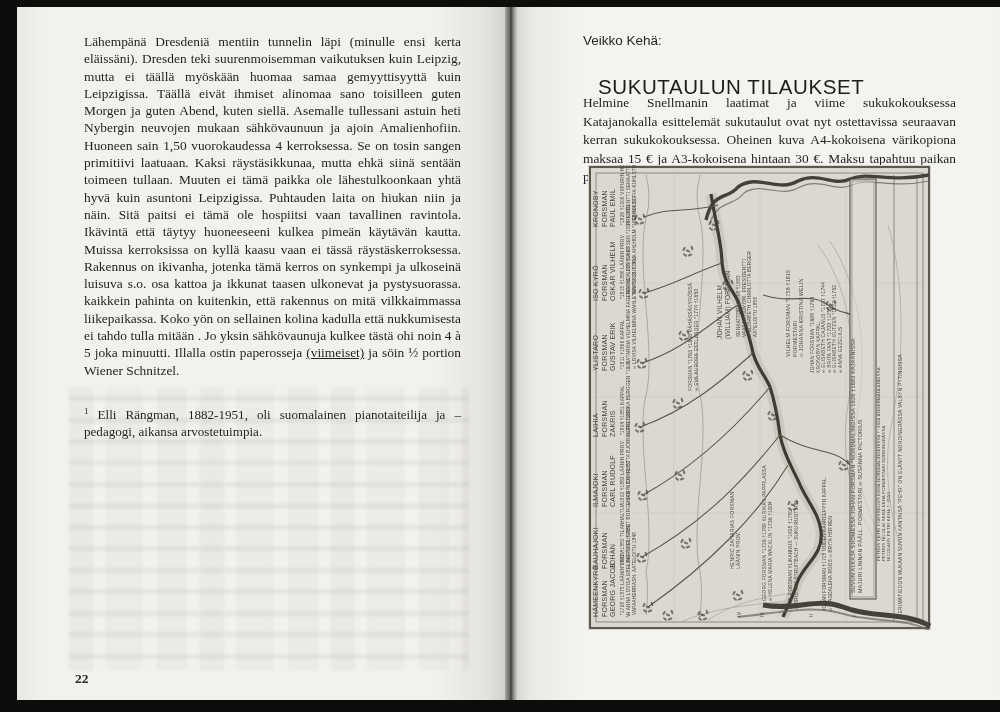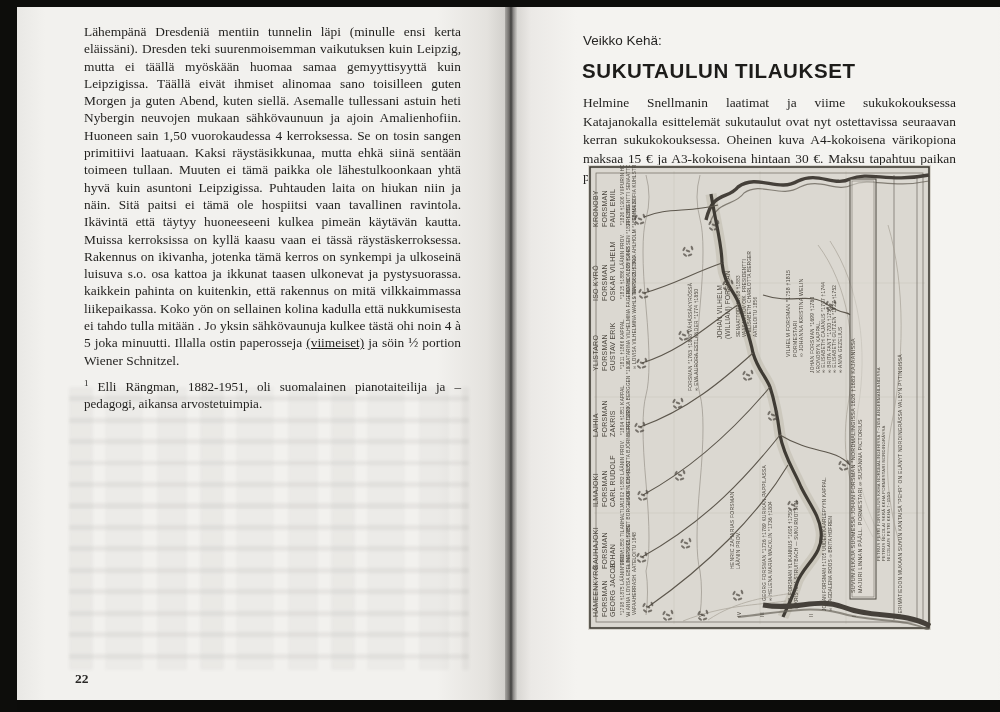--- a/index.html
+++ b/index.html
@@ -16,41 +16,41 @@
   }
   .fold{
     position:absolute;left:505px;top:7px;width:12px;height:694px;
     background:linear-gradient(90deg,#a8a6a2 0,#6e6c69 35%,#403f3d 50%,#8b8986 70%,#cfcdc9 100%);
   }
   .page-right{
     left:517px;width:479px;
     background:linear-gradient(90deg,#d8d6d2 0,#ebe9e6 14px,#f4f3f0 60px,#f4f3f0 94%,#efeeeb 100%);
     padding-left:32px;
   }
-  .lp-text{position:absolute;left:67px;top:16px;width:377px;}
+  .lp-text{position:absolute;left:67px;top:26px;width:377px;}
   .body-para{margin:0;font-size:13.4px;line-height:17.3px;text-align:justify;}
   .underline{text-decoration:underline;}
-  .footnote{margin:10px 0 0 0;font-size:13.1px;line-height:16.9px;text-align:justify;font-family:Liberation Serif, serif;}
+  .footnote{margin:28px 0 0 0;font-size:13.1px;line-height:16.9px;text-align:justify;font-family:Liberation Serif, serif;}
   .footnote sup{font-size:9px;line-height:0;}
   .pagenum{position:absolute;font-size:13.5px;color:#2a2927;}
   .pagenum-left{left:58px;top:664px;font-weight:bold;}
   .pagenum-right{left:421px;top:694px;text-align:right;}
   .bleed{
     position:absolute;left:52px;top:380px;width:400px;height:283px;
     background:
       repeating-linear-gradient(90deg, rgba(92,90,86,.15) 0 24px, rgba(92,90,86,0) 24px 36px,
         rgba(92,90,86,.11) 36px 74px, rgba(92,90,86,0) 74px 88px, rgba(92,90,86,.13) 88px 118px, rgba(92,90,86,0) 118px 131px),
       repeating-linear-gradient(180deg, rgba(0,0,0,0) 0 9px, rgba(98,96,92,.22) 9px 14px, rgba(0,0,0,0) 14px 21.5px);
     filter:blur(1.5px);
     opacity:.38;
   }
   .byline{position:absolute;left:66px;top:26px;font-family:"Liberation Sans",sans-serif;font-size:13.5px;color:#262523;}
   .title{
-    position:absolute;left:65px;top:52px;margin:0;
-    font-family:"Liberation Sans",sans-serif;font-weight:700;
+    position:absolute;left:65px;top:52px;margin:16px;
+    font-family:"Liberation Sans",sans-serif;font-weight:400;
     font-size:20.5px;letter-spacing:.6px;color:#1d1c1a;
   }
   .rp-para{position:absolute;left:66px;top:87px;width:373px;line-height:18.6px;}
   .photo{
     position:absolute;left:71px;top:158px;width:343px;height:465px;
     background:#d7d4cd;
     box-shadow:0 0 0 1px #c2beb5 inset, 0 0 14px rgba(80,76,68,.25) inset;
   }
   .photo svg{display:block;width:100%;height:100%;}
   .photo text{

